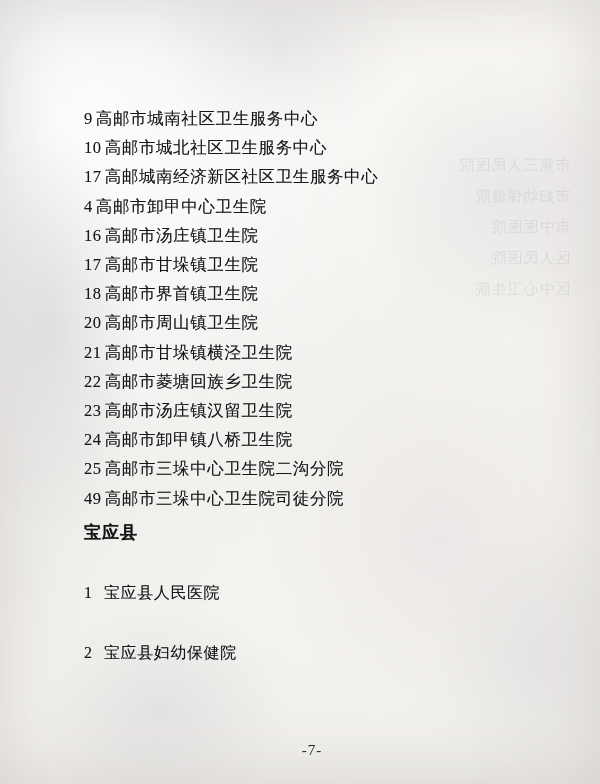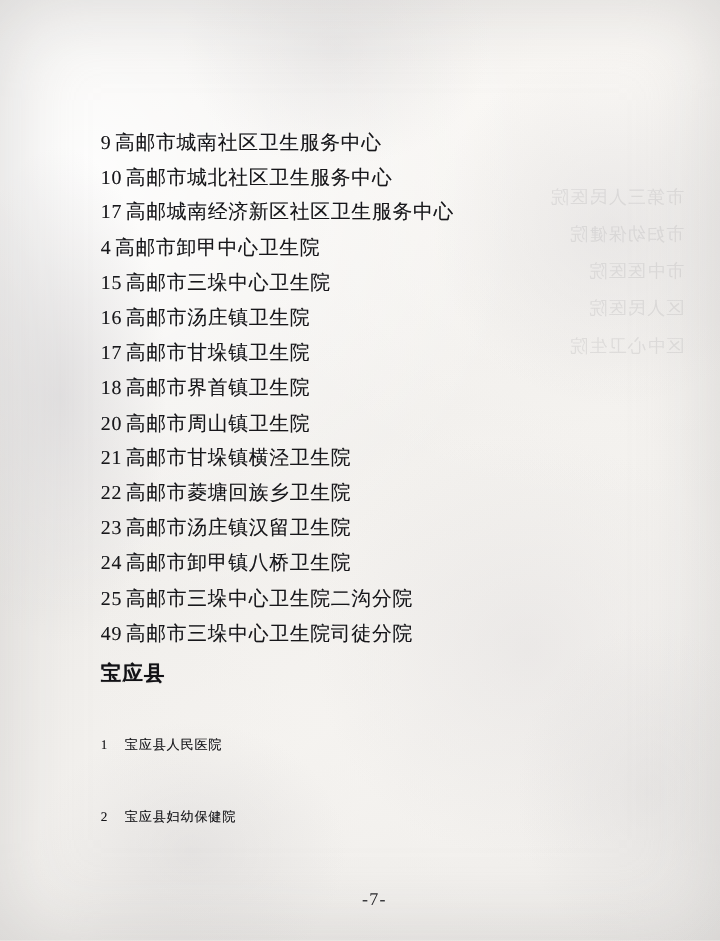--- a/index.html
+++ b/index.html
@@ -93,21 +93,21 @@
     font-size: 17px;
     line-height: 29.2px;
     font-weight: bold;
     letter-spacing: 1px;
     color: #111115;
     margin-top: 5px;
     margin-bottom: 19px;
     text-shadow: 0 0 0.7px rgba(0,0,0,0.5);
   }
   .sub-entry {
-    font-size: 11px;
+    font-size: 16px;
     line-height: 29.2px;
     color: #17171b;
     letter-spacing: 0.6px;
     white-space: nowrap;
     text-shadow: 0 0 0.4px rgba(0,0,0,0.35);
     margin-top: 31px;
   }
   .sub-entry .num {
     display: inline-block;
     width: 20px;
@@ -157,23 +157,20 @@
       <div class="entry">
         <span class="num">10</span><span>高邮市城北社区卫生服务中心</span>
       </div>
       <div class="entry">
         <span class="num">17</span><span>高邮城南经济新区社区卫生服务中心</span>
       </div>
       <div class="entry">
         <span class="num">4</span><span>高邮市卸甲中心卫生院</span>
       </div>
       <div class="entry">
-        <span class="num">15</span><span>高邮市三垛中心卫生院</span>
-      </div>
-      <div class="entry">
         <span class="num">16</span><span>高邮市汤庄镇卫生院</span>
       </div>
       <div class="entry">
         <span class="num">17</span><span>高邮市甘垛镇卫生院</span>
       </div>
       <div class="entry">
         <span class="num">18</span><span>高邮市界首镇卫生院</span>
       </div>
       <div class="entry">
         <span class="num">20</span><span>高邮市周山镇卫生院</span>

